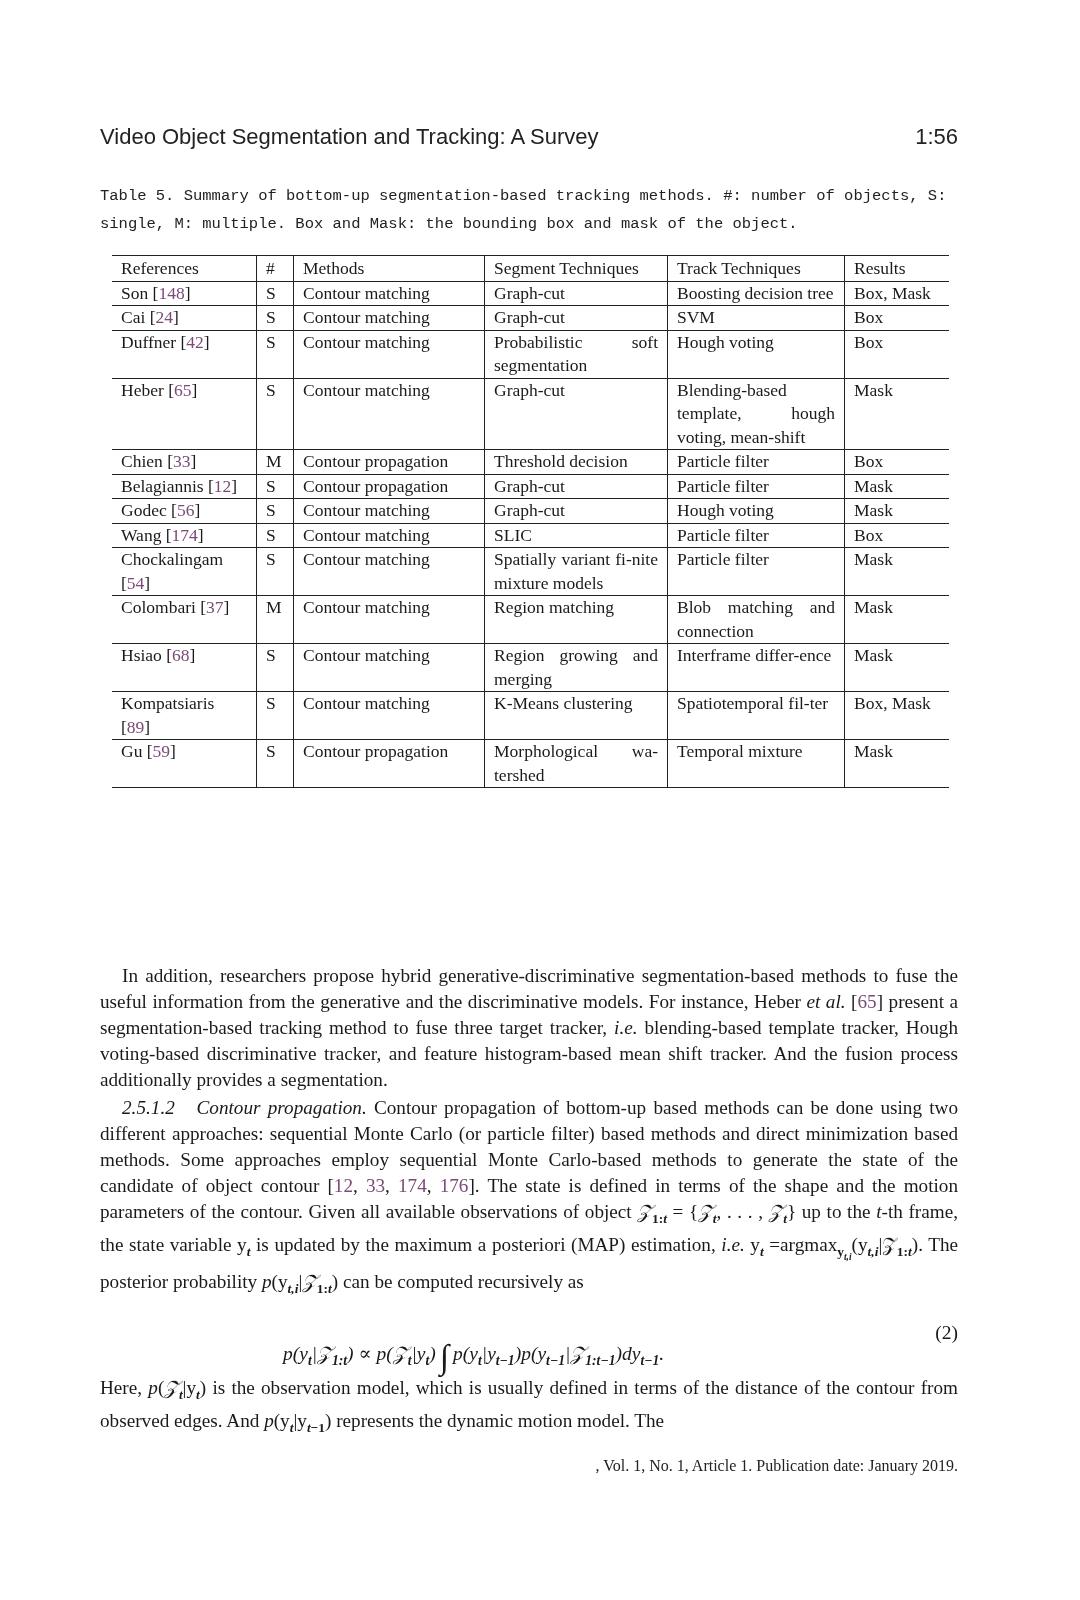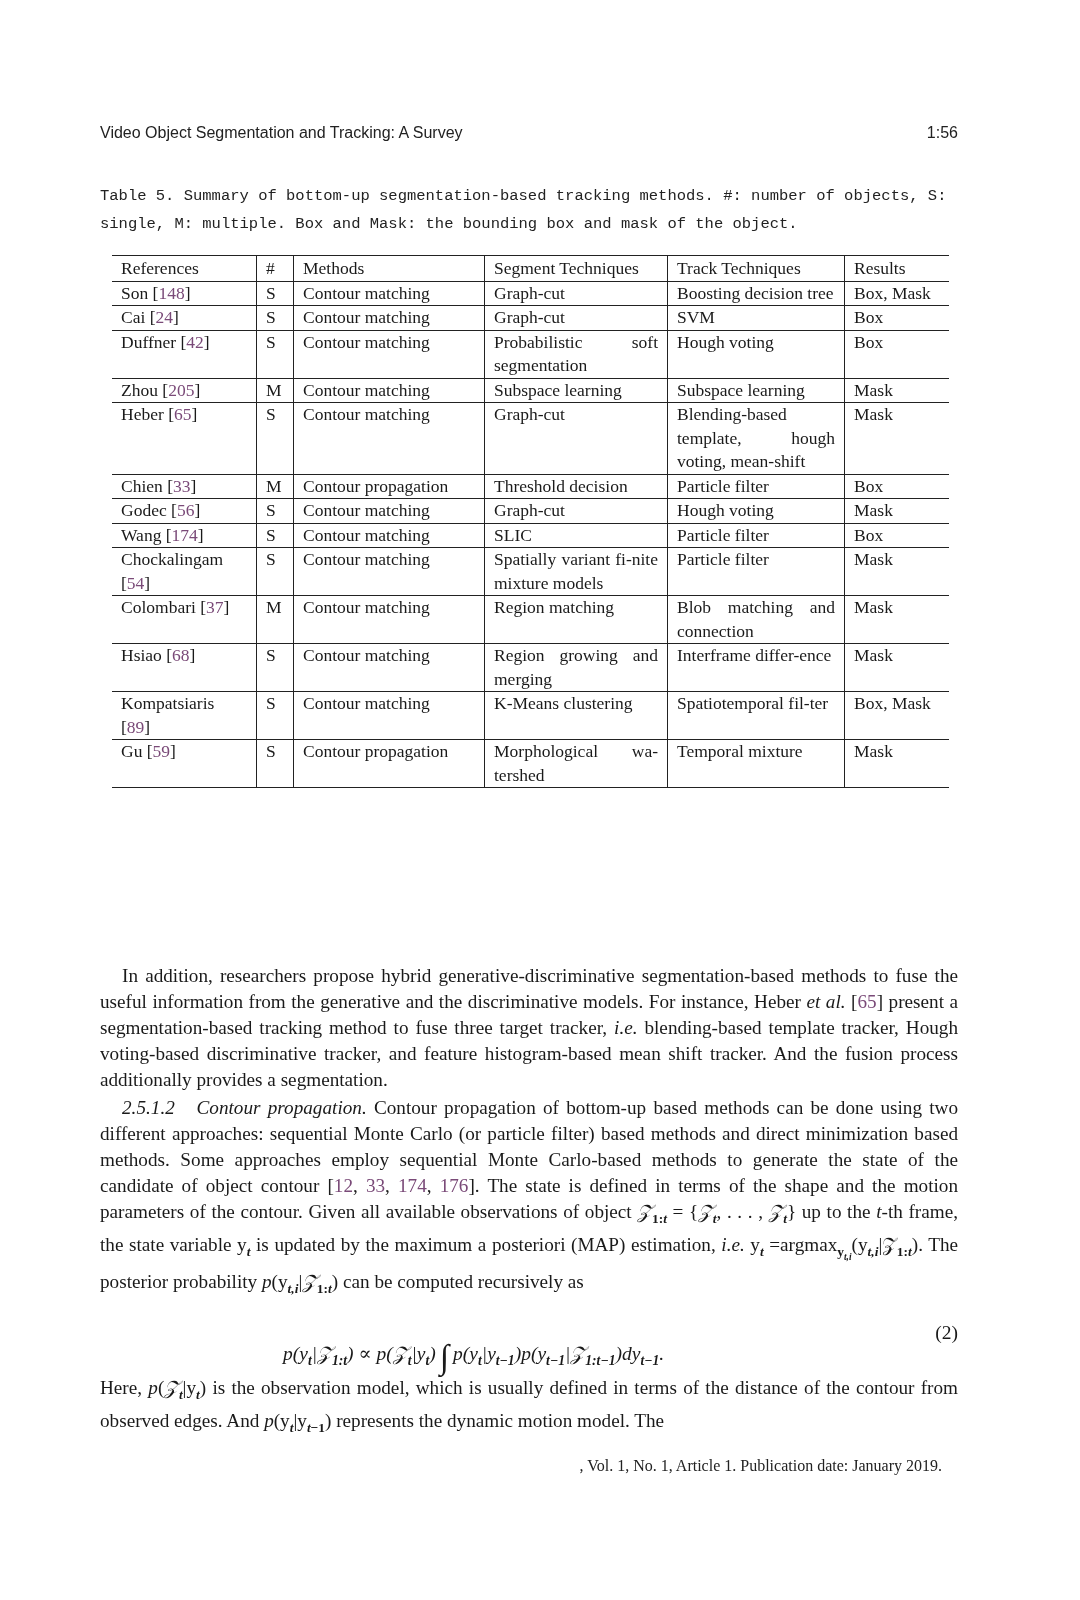--- a/index.html
+++ b/index.html
@@ -1,20 +1,20 @@
 <!DOCTYPE html>
 <html><head>
 <meta charset="utf-8">
 <style>
   html, body { margin: 0; padding: 0; background: #ffffff; }
   body { width: 1080px; height: 1600px; position: relative; overflow: hidden; color: #1a1a1a;
          font-family: "Liberation Serif", "DejaVu Serif", serif; }
   .cite { color: #7a4a78; }
   .running-head { position: absolute; left: 100px; top: 124px; width: 858px; display: flex; justify-content: space-between;
-                  font-family: "Liberation Sans", "DejaVu Sans", sans-serif; font-size: 16px; color: #222; align-items: center; }
+                  font-family: "Liberation Sans", "DejaVu Sans", sans-serif; font-size: 22px; color: #222; align-items: center; }
   .caption { position: absolute; left: 100px; top: 182px; width: 862px; font-family: Liberation Mono, monospace;
              font-size: 15.5px; line-height: 28px; color: #222; }
   table.summary { position: absolute; left: 112px; top: 255px; border-collapse: collapse; font-size: 17.5px; line-height: 23.5px; }
   table.summary td, table.summary th { border-top: 1.3px solid #222; border-bottom: 1.3px solid #222; padding: 0 9px; vertical-align: top; text-align: left; font-weight: normal; }
   table.summary td + td, table.summary th + th { border-left: 1.3px solid #222; }
   table.summary th { padding-top: 1px; }
   .c-ref { width: 126px; }
   .c-num { width: 18px; }
   .c-meth { width: 172px; }
   .c-seg { width: 164px; text-align: justify !important; }
@@ -22,21 +22,21 @@
   .c-res { width: 86px; }
   .justify { text-align: justify; text-align-last: left; }
   .body-text { position: absolute; left: 100px; width: 858px; font-size: 19.2px; line-height: 26px; text-align: justify; }
   .p1 { top: 951px; text-indent: 22px; margin-top: 12px; }
   .p2 { top: 1095px; text-indent: 22px; }
   .p3 { top: 1375px; }
   .equation { position: absolute; left: 100px; top: 1322px; width: 858px; font-size: 19.5px; }
   .eq-body { position: absolute; left: 183px; top: 8px; font-style: italic; white-space: nowrap; }
   .eq-num { position: absolute; right: 0; top: 0; }
   .integral { font-size: 34px; position: relative; top: 8px; font-style: italic; margin: 0 4px; }
-  .footer { position: absolute; right: 138px; top: 1457px; font-size: 16px; color: #222; }
+  .footer { position: absolute; right: 122px; top: 1457px; font-size: 16px; color: #222; }
   i { font-style: italic; }
   sub { font-size: 70%; font-weight: bold; }
 </style>
 </head>
 <body>
 
 <div class="running-head">
   <span>Video Object Segmentation and Tracking: A Survey</span>
   <span>1:56</span>
 </div>
@@ -73,42 +73,42 @@
       </tr>
       <tr>
         <td class="c-ref"><span>Duffner</span> [<a class="cite">42</a>]</td>
         <td class="c-num">S</td>
         <td class="c-meth">Contour matching</td>
         <td class="c-seg justify">Probabilistic soft segmentation</td>
         <td class="c-track justify">Hough voting</td>
         <td class="c-res">Box</td>
       </tr>
       <tr>
-        <td class="c-ref"><span>Zhou</span> [<a class="cite">205</a>]</td>
-        <td class="c-num">M</td>
-        <td class="c-meth">Contour matching</td>
-        <td class="c-seg justify">Subspace learning</td>
-        <td class="c-track justify">Subspace learning</td>
-        <td class="c-res">Mask</td>
-      </tr>
-      <tr>
         <td class="c-ref"><span>Heber</span> [<a class="cite">65</a>]</td>
         <td class="c-num">S</td>
         <td class="c-meth">Contour matching</td>
         <td class="c-seg justify">Graph-cut</td>
         <td class="c-track justify">Blending-based template, hough voting, mean-shift</td>
         <td class="c-res">Mask</td>
       </tr>
       <tr>
         <td class="c-ref"><span>Chien</span> [<a class="cite">33</a>]</td>
         <td class="c-num">M</td>
         <td class="c-meth">Contour propagation</td>
         <td class="c-seg justify">Threshold decision</td>
         <td class="c-track justify">Particle filter</td>
         <td class="c-res">Box</td>
+      </tr>
+      <tr>
+        <td class="c-ref"><span>Belagiannis</span> [<a class="cite">12</a>]</td>
+        <td class="c-num">S</td>
+        <td class="c-meth">Contour propagation</td>
+        <td class="c-seg justify">Graph-cut</td>
+        <td class="c-track justify">Particle filter</td>
+        <td class="c-res">Mask</td>
       </tr>
       <tr>
         <td class="c-ref"><span>Godec</span> [<a class="cite">56</a>]</td>
         <td class="c-num">S</td>
         <td class="c-meth">Contour matching</td>
         <td class="c-seg justify">Graph-cut</td>
         <td class="c-track justify">Hough voting</td>
         <td class="c-res">Mask</td>
       </tr>
       <tr>

